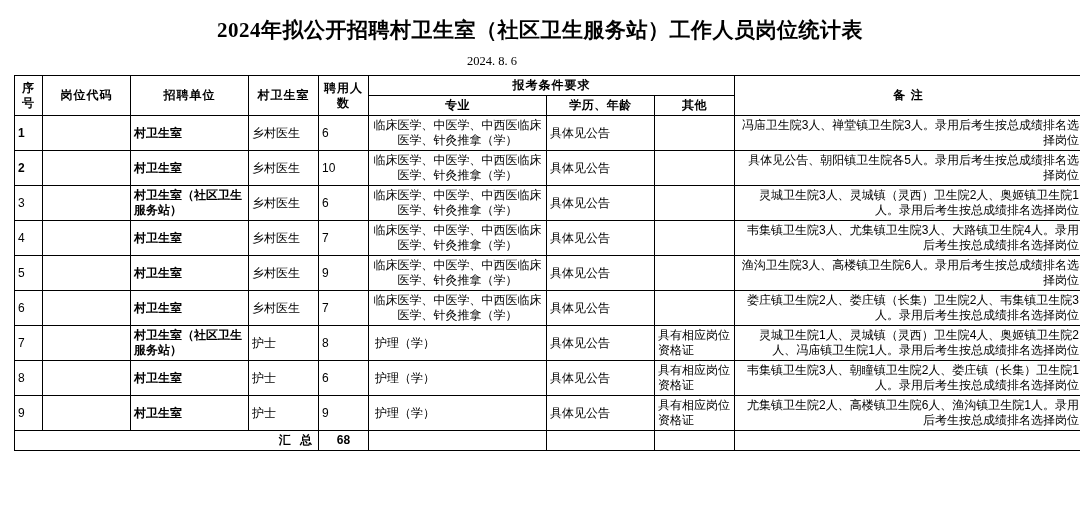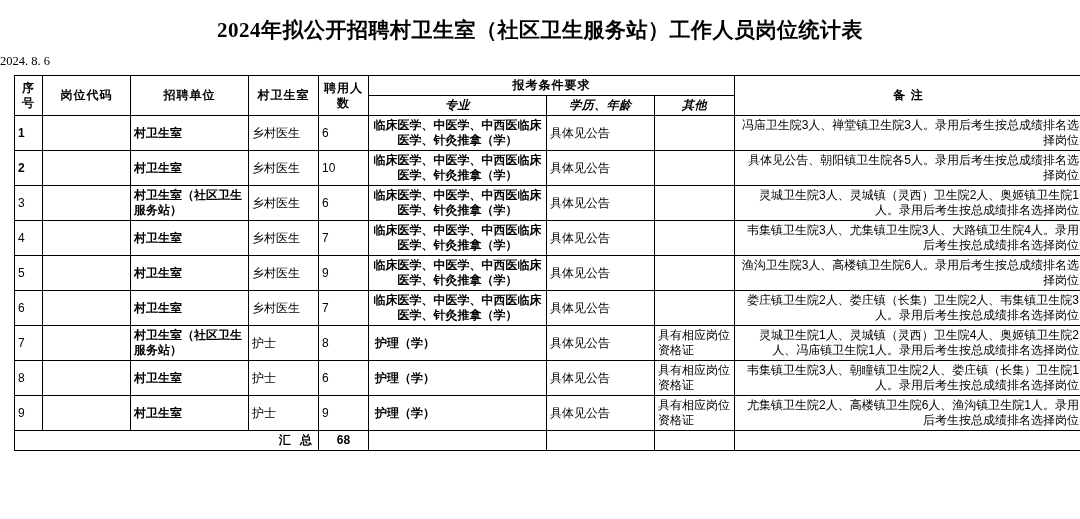--- a/index.html
+++ b/index.html
@@ -22,21 +22,21 @@
   .doc-title {
     text-align: center;
     font-size: 21px;
     font-weight: bold;
     letter-spacing: 0.5px;
     padding-top: 16px;
     padding-bottom: 10px;
     font-family: "Liberation Serif", serif;
   }
   .date-line {
-    text-align: left;
+    text-align: center;
     font-size: 12.5px;
     padding-right: 96px;
     padding-bottom: 6px;
     font-family: "Liberation Serif", serif;
   }
   table.main {
     border-collapse: collapse;
     width: 1068px;
     margin: 0 14px;
     table-layout: fixed;
@@ -53,21 +53,20 @@
     text-align: center;
     font-weight: bold;
     font-size: 13.5px;
     letter-spacing: 1px;
   }
   .hdr-sub {
     text-align: center;
     font-weight: bold;
     font-size: 12.5px;
     letter-spacing: 0.5px;
-    font-style: italic;
   }
   .c { text-align: left; }
   .l { text-align: left; }
   .seq {
     text-align: left;
     padding-left: 3px;
     font-size: 12px;
   }
   .seq.b { font-weight: bold; }
   .unit {
@@ -81,21 +80,20 @@
   .remark {
     font-size: 11px;
     line-height: 1.25;
     text-align: right;
     padding: 2px 4px;
   }
   .major {
     font-size: 10.5px;
     line-height: 1.2;
     text-align: center;
-    font-weight: bold;
   }
   .total-label {
     text-align: right;
     font-weight: bold;
     font-size: 14px;
     letter-spacing: 3px;
   }
   .total-num {
     text-align: center;
     font-weight: bold;

